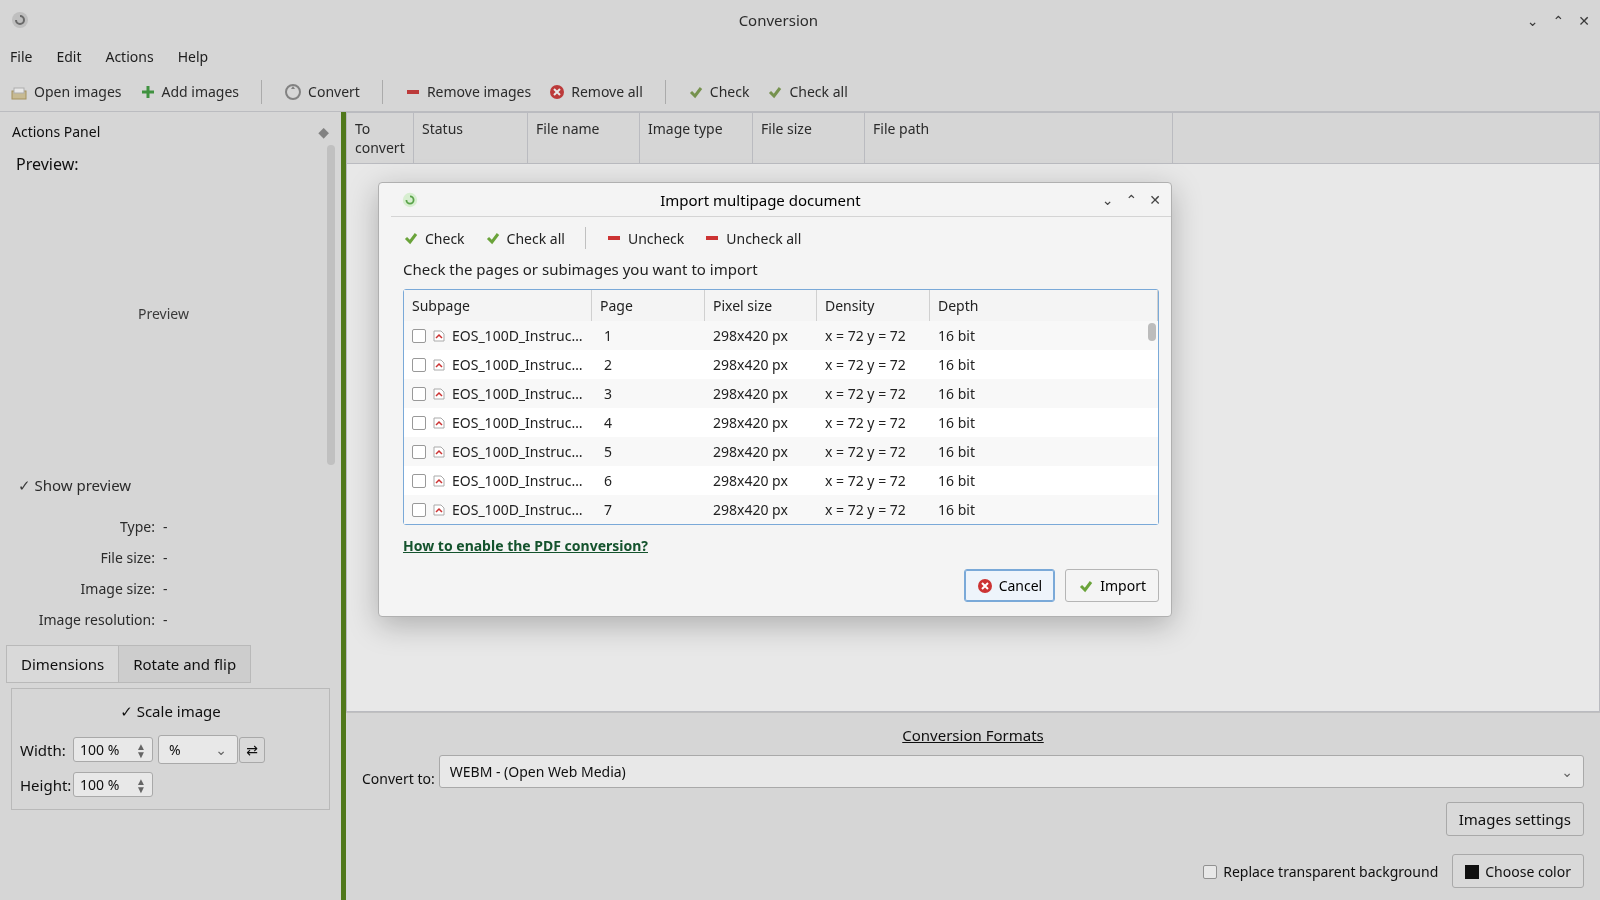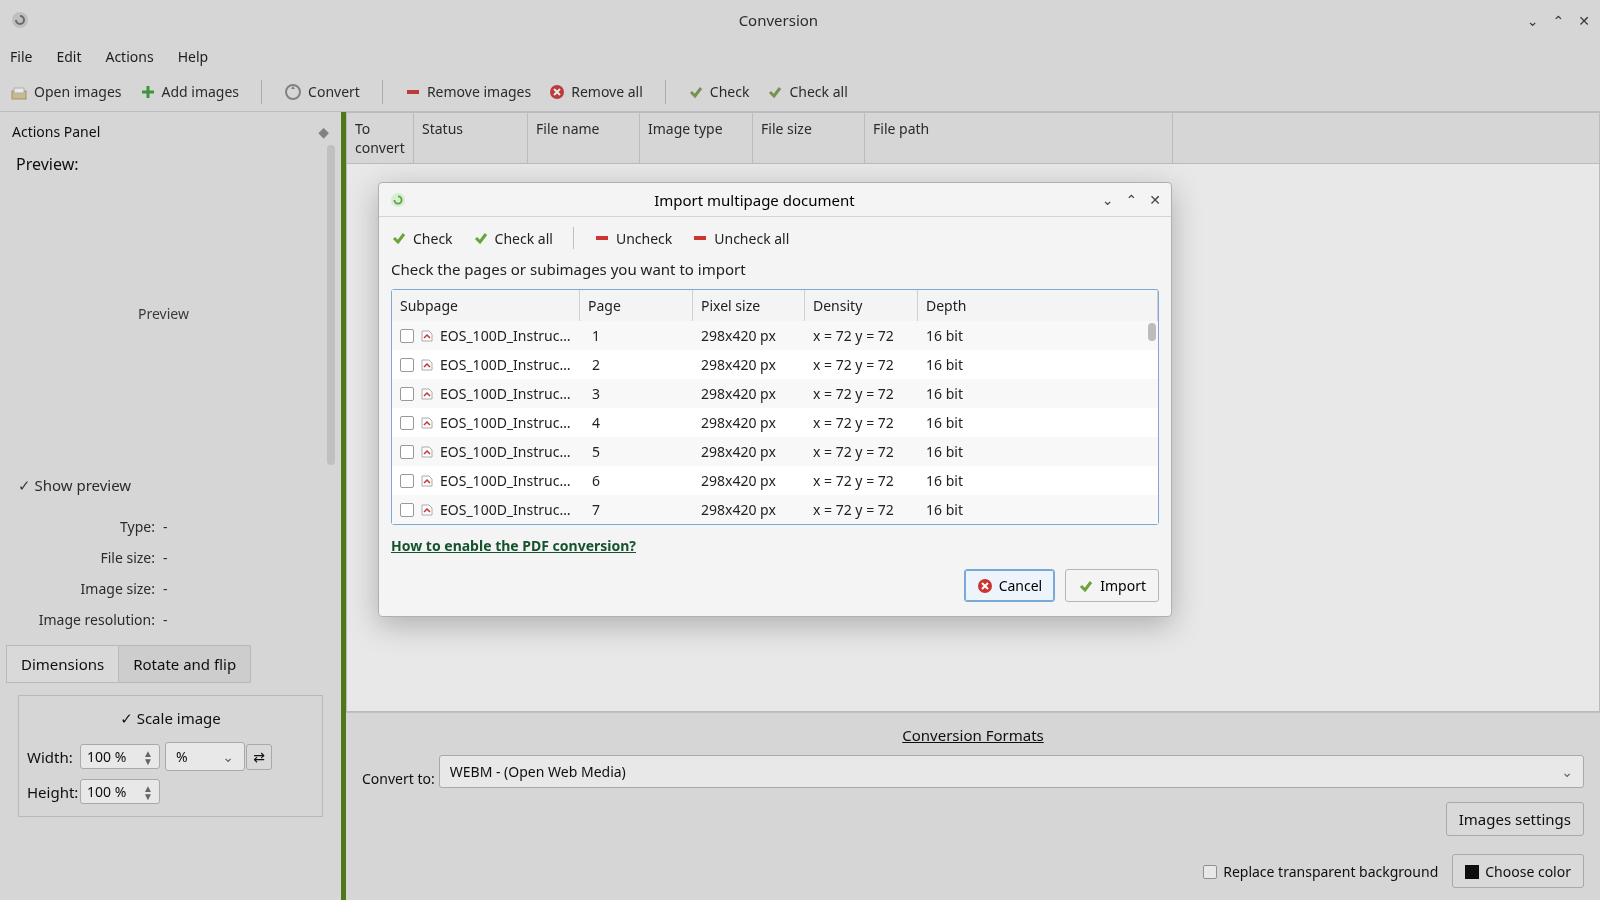--- a/index.html
+++ b/index.html
@@ -31,21 +31,21 @@
 .show-preview { padding:10px 12px; font-size:15px; color:#222; }
 .show-preview::before { content:"✓  "; color:#333; }
 .meta { padding:6px 12px 0 12px; font-size:14px; color:#222; }
 .meta .row { display:flex; padding:6px 0; }
 .meta .row .lbl { width:145px; text-align:right; padding-right:8px; }
 
 .tabs { display:flex; margin-top:10px; }
 .tabs .tab { padding:8px 14px; font-size:15px; background:#e0e0e0; border:1px solid #c8c8c8; margin-right:-1px; }
 .tabs .tab.active { background:#eeeeee; }
 
-.dim-body { border:1px solid #c8c8c8; margin:12px; padding:12px 8px 8px 8px; }
+.dim-body { border:1px solid #c8c8c8; margin:5px; padding:12px 8px 8px 8px; }
 .scale-check { text-align:center; padding:0 0 10px 0; font-size:15px; }
 .scale-check::before { content:"✓  "; }
 .dimrow { display:flex; align-items:center; gap:1px; padding:4px 0; }
 .dimrow .dl { width:52px; font-size:15px; }
 .spin { display:flex; align-items:center; border:1px solid #b5b5b5; border-radius:3px; padding:2px 6px; width:80px; background:#fff; }
 .spin .sv { flex:1; }
 .unit { border:1px solid #b5b5b5; border-radius:3px; padding:4px 10px; width:80px; background:#fff; display:flex; justify-content:space-between; align-items:center; }
 .swapbtn { border:1px solid #b5b5b5; border-radius:3px; width:26px; height:26px; display:flex; align-items:center; justify-content:center; background:#eee; }
 
 
@@ -61,21 +61,21 @@
 .convertrow .sel { flex:1; border:1px solid #b5b5b5; border-radius:3px; background:#fff; padding:6px 10px; display:flex; justify-content:space-between; }
 .imgset-row { display:flex; justify-content:flex-end; margin-top:14px; }
 .btn { border:1px solid #b5b5b5; border-radius:3px; padding:6px 12px; background:#eee; font-size:15px; }
 .optrow { display:flex; justify-content:flex-end; align-items:center; gap:14px; margin-top:18px; }
 .color-swatch { width:14px; height:14px; background:#000; display:inline-block; margin-right:6px; vertical-align:-2px; }
 
 
 .scrim { position:absolute; inset:0; background:rgba(100,100,100,0.15); }
 
 
-.dialog { position:absolute; left:378px; top:182px; width:794px; background:#f4f4f4; border:1px solid #b0b0b0; border-radius:4px; box-shadow:0 8px 30px rgba(0,0,0,0.25); }
+.dialog { position:absolute; left:378px; top:182px; width:794px; background:#f4f4f4; border:1px solid #b0b0b0; border-radius:4px; box-shadow:0 8px 30px rgba(0,0,0,0.25);padding-left:12px; }
 .dialog .dtitle { height:34px; display:flex; align-items:center; padding:0 10px; border-bottom:1px solid #d4d4d4; }
 .dialog .dtitle .dticon { width:18px; height:18px; }
 .dialog .dtitle .dttext { flex:1; text-align:center; font-size:15px; }
 .dialog .dtitle .dctrl { display:flex; gap:12px; color:#444; }
 .dtoolbar { display:flex; align-items:center; gap:20px; padding:10px 12px; }
 .dtoolbar .dbtn { display:flex; align-items:center; gap:6px; font-size:16px; color:#222; cursor:pointer; }
 .dtoolbar .dsep { width:1px; height:22px; background:#c0c0c0; }
 .dinstr { padding:0 12px 10px 12px; font-size:15px; color:#222; }
 .dtable { margin:0 12px; border:1px solid #7aa9d8; border-radius:3px; }
 .dtable .dhead { display:flex; font-size:14px; color:#222; }

